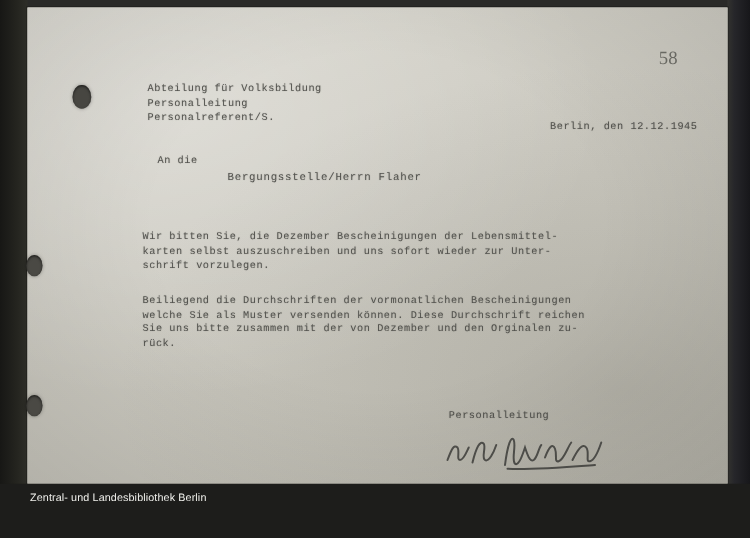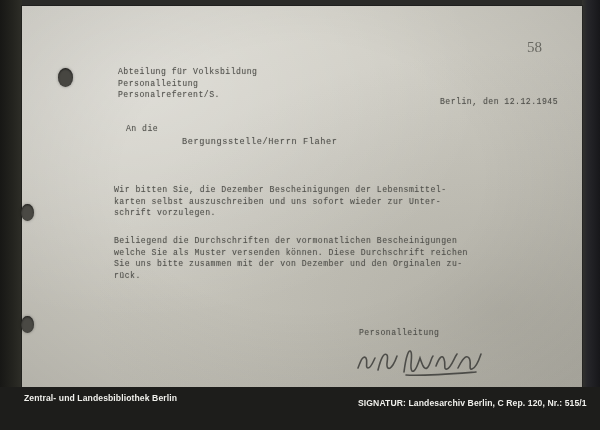--- a/index.html
+++ b/index.html
@@ -112,21 +112,20 @@
 
   
   #caption-bar {
     position: absolute;
     left: 0;
     top: 387px;
     width: 600px;
     height: 43px;
     background: #1d1d1b;
     color: #e8e8e4;
-    font-weight: bold;
   }
   #caption-left {
     position: absolute;
     left: 24px;
     top: 5px;
     font-size: 8.6px;
     line-height: 12px;
     letter-spacing: 0.1px;
     color: #f0f0ec;
   }
@@ -188,16 +187,15 @@
   </div>
 
   <div class="hole" id="hole-middle"></div>
   <div class="hole" id="hole-bottom"></div>
 
   <div id="caption-bar">
     <div id="caption-left">
       <span>Zentral- und Landesbibliothek Berlin</span>
     </div>
 
-    <div id="caption-right">SIGNATUR: Landesarchiv Berlin, C Rep. 120, Nr.: 515/1</div>
   </div>
 
 </div>
 
 </body></html>

